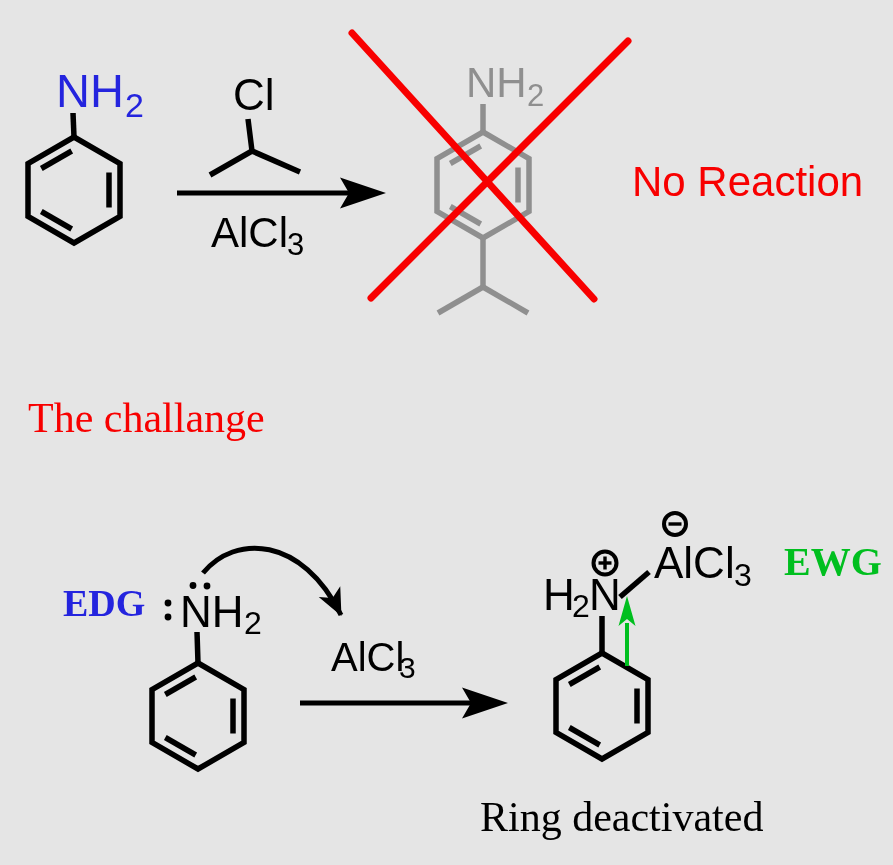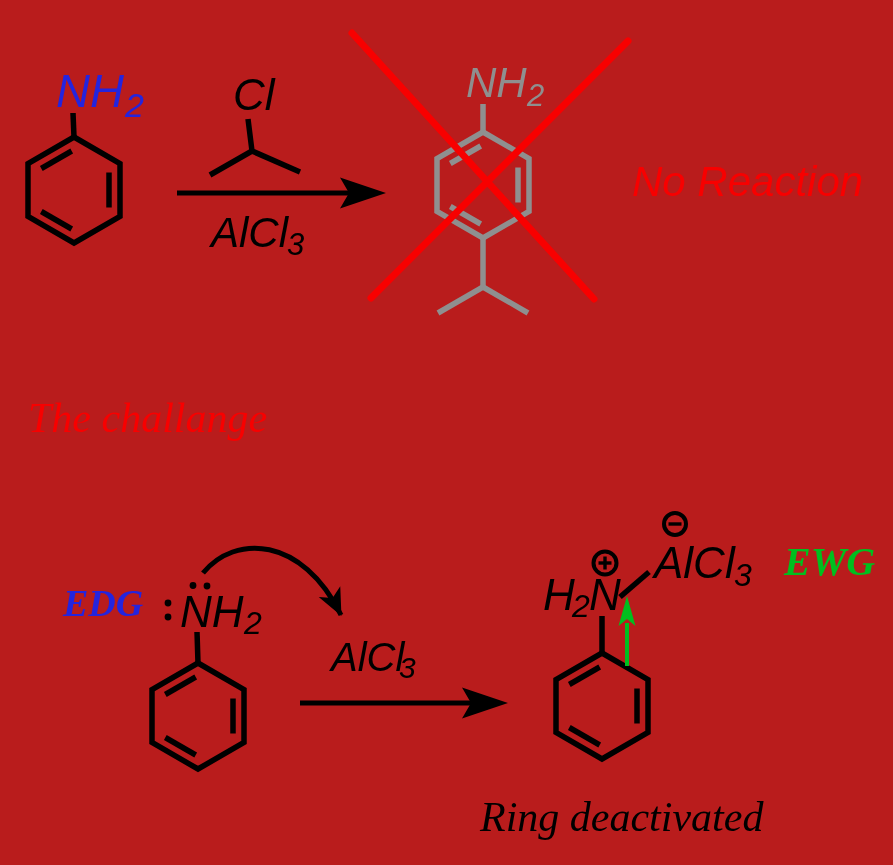--- a/index.html
+++ b/index.html
@@ -1,16 +1,16 @@
 <!DOCTYPE html>
 <html style="--c-black: #000000; --c-blue: #2424DE; --c-red: #F80000; --c-gray: #8F8F8F; --c-green: #00BF1F;"><head>
 <meta charset="utf-8">
 <style>
   html,body{margin:0;padding:0;background:#ffffff;}
-  .canvas{position:relative;width:893px;height:865px;background:#b91c1c;overflow:hidden;font-style:italic;}
+  .canvas{position:relative;width:893px;height:865px;background:#e5e5e5;overflow:hidden;}
   svg{display:block;}
   
   .chem{font-family:"Liberation Sans","DejaVu Sans",sans-serif;font-weight:normal;}
   
   .serif{font-family:"Liberation Serif","DejaVu Serif",serif;font-weight:normal;}
   .bold{font-weight:bold;}
   .f-black{fill:var(--c-black);}
   .f-blue{fill:var(--c-blue);}
   .f-red{fill:var(--c-red);}
   .f-gray{fill:var(--c-gray);}

